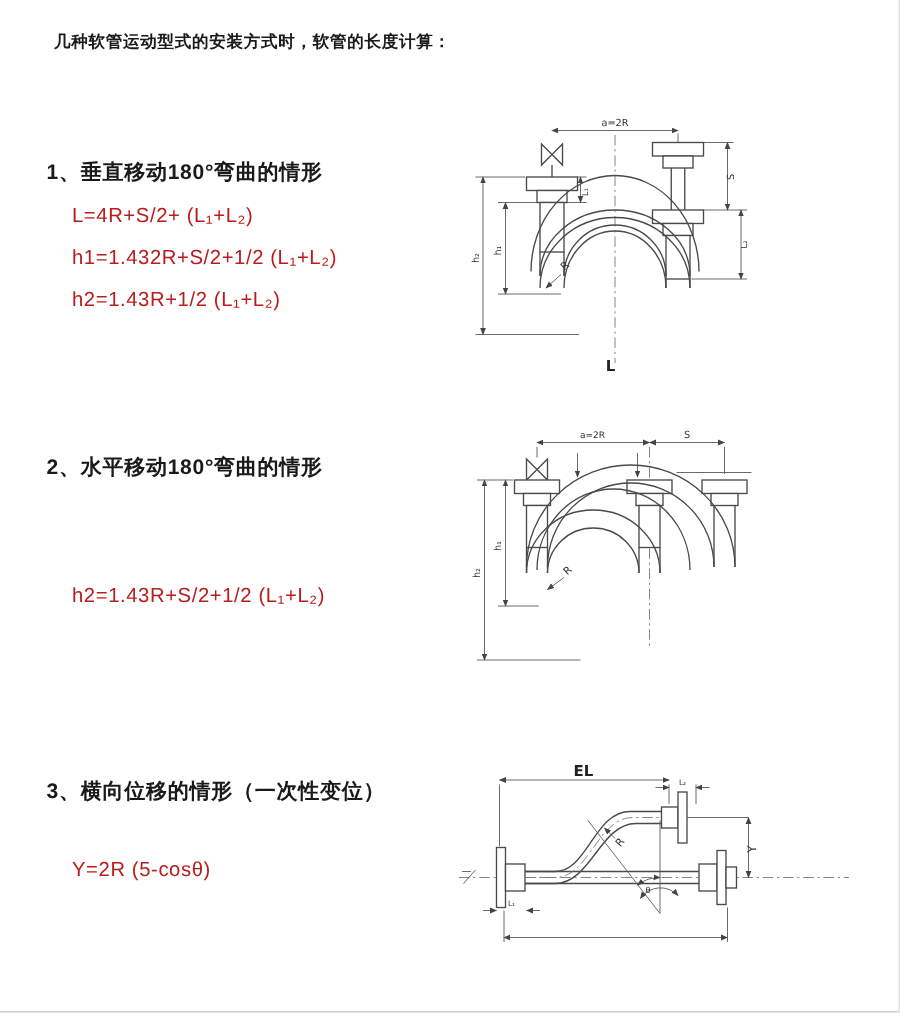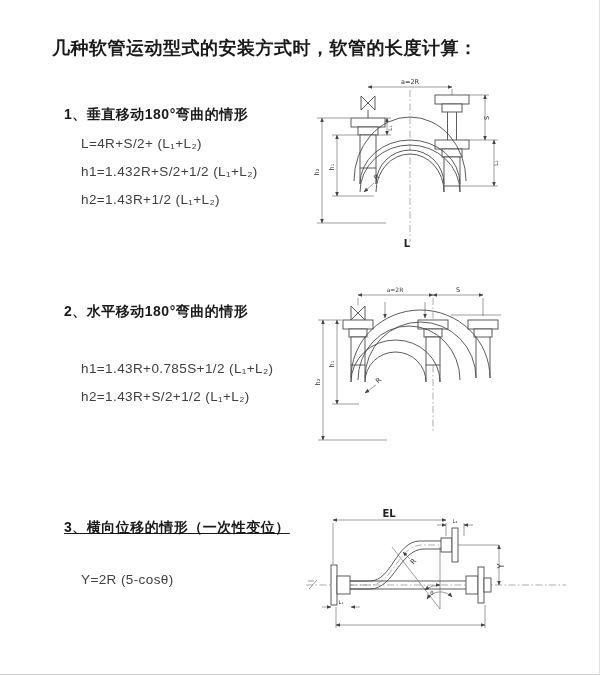--- a/index.html
+++ b/index.html
@@ -3,27 +3,27 @@
 <meta charset="utf-8">
 <style>
   html,body { margin:0; padding:0; }
   body {
     width:600px; height:675px; background:#fff;
     font-family:"Liberation Sans","DejaVu Sans",sans-serif;
     color:#1a1a1a; overflow:hidden;
   }
   .page { position:relative; width:600px; height:675px; background:#fff;
           border-right:1px solid #e2e2e2; border-bottom:1px solid #cfcfcf; box-sizing:border-box; }
-  .title { position:absolute; left:36px; top:20px; font-size:18px; font-weight:700;
-           letter-spacing:0.5px; margin:16px; }
-  .sec { position:absolute; left:64px; }
+  .title { position:absolute; left:36px; top:20px; font-size:11px; font-weight:700;
+           letter-spacing:0.5px; margin:0; }
+  .sec { position:absolute; left:31px; }
   .sec .heading { font-size:14px; font-weight:700; letter-spacing:0.5px; }
-  .sec .formula { position:absolute; left:17px; font-size:13.5px; color:#404040;
+  .sec .formula { position:absolute; left:17px; font-size:13.5px; color:#b91c1c;
                   white-space:pre; letter-spacing:0.4px; }
-  #sec1 { top:106px; } #sec2 { top:303px; } #sec3 { top:519px;text-decoration:underline; }
+  #sec1 { top:106px; } #sec2 { top:303px; } #sec3 { top:519px; }
   #sec1 .f0,#sec2 .f0 { top:30px; } #sec1 .f1,#sec2 .f1 { top:58px; } #sec1 .f2,#sec2 .f2 { top:86px; }
   #sec3 .f0 { top:28px; } #sec3 .f1 { top:53px; } #sec3 .f2 { top:78px; }
   svg.diag { position:absolute; }
   svg .dim   { stroke:#5a5a5a; stroke-width:0.6; fill:none; }
   svg .cl    { stroke:#777;    stroke-width:0.6; fill:none; stroke-dasharray:7 2.5 1.5 2.5; }
   svg .draw  { stroke:#4a4a4a; stroke-width:0.9; fill:none; }
   svg .part  { stroke:#4a4a4a; stroke-width:0.9; fill:#ffffff; }
   svg text   { fill:#333; font-family:"DejaVu Sans",sans-serif; }
   .t5  { font-size:5px; }  .t55 { font-size:5.5px; } .t6  { font-size:6px; }
   .t65 { font-size:6.5px; } .t7 { font-size:7px; }  .t8  { font-size:8px; }
@@ -38,21 +38,20 @@
 
   <section class="sec" id="sec1">
     <div class="heading">1、垂直移动180°弯曲的情形</div>
     <div class="formula f0">L=4R+S/2+ (L₁+L₂)</div>
     <div class="formula f1">h1=1.432R+S/2+1/2 (L₁+L₂)</div>
     <div class="formula f2">h2=1.43R+1/2 (L₁+L₂)</div>
   </section>
 
   <section class="sec" id="sec2">
     <div class="heading">2、水平移动180°弯曲的情形</div>
-    <div class="formula f1">h1=1.43R+0.785S+1/2 (L₁+L₂)</div>
     <div class="formula f2">h2=1.43R+S/2+1/2 (L₁+L₂)</div>
   </section>
 
   <section class="sec" id="sec3">
     <div class="heading">3、横向位移的情形（一次性变位）</div>
     <div class="formula f1">Y=2R (5-cosθ)</div>
   </section>
 
   <svg class="diag" style="left:298px;top:66px" width="258" height="196" viewBox="0 0 258 196">
     <defs>

